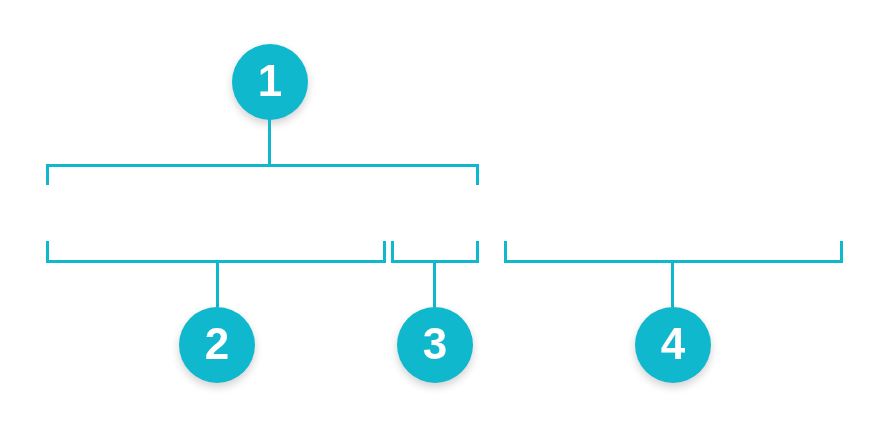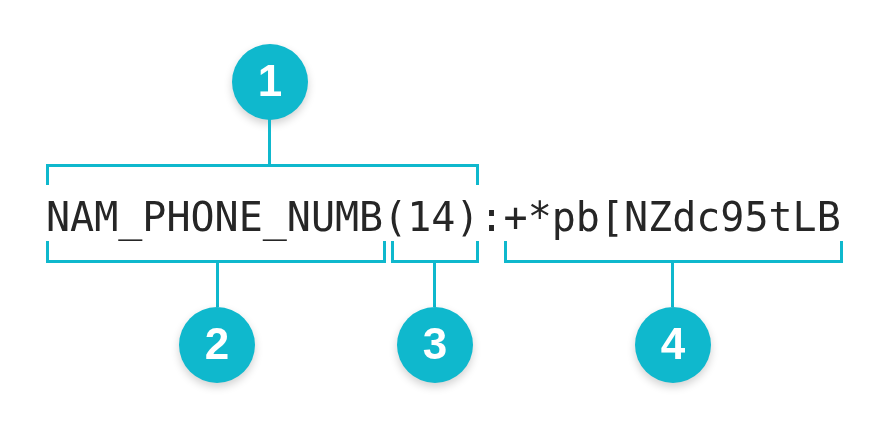--- a/index.html
+++ b/index.html
@@ -57,21 +57,20 @@
     font-size:44px;
     line-height:1;
     transform:translateY(-1px);
   }
 </style>
 </head>
 <body>
 
 <div class="canvas">
 
-  <div class="code-string">NAM_PHONE_NUMB(14):+*pb[NZdc95tLB</div>
 
   <div class="marker" style="left:232px;top:44px;">
     <span class="num">1</span>
   </div>
   <div class="stem" style="left:268px;top:118px;height:47px;"></div>
   <div class="bracket top" style="left:46px;top:164px;width:433px;height:21px;"></div>
 
   <div class="bracket bottom" style="left:46px;top:241px;width:340px;height:22px;"></div>
   <div class="stem" style="left:216px;top:262px;height:45px;"></div>
   <div class="marker" style="left:179px;top:307px;">

